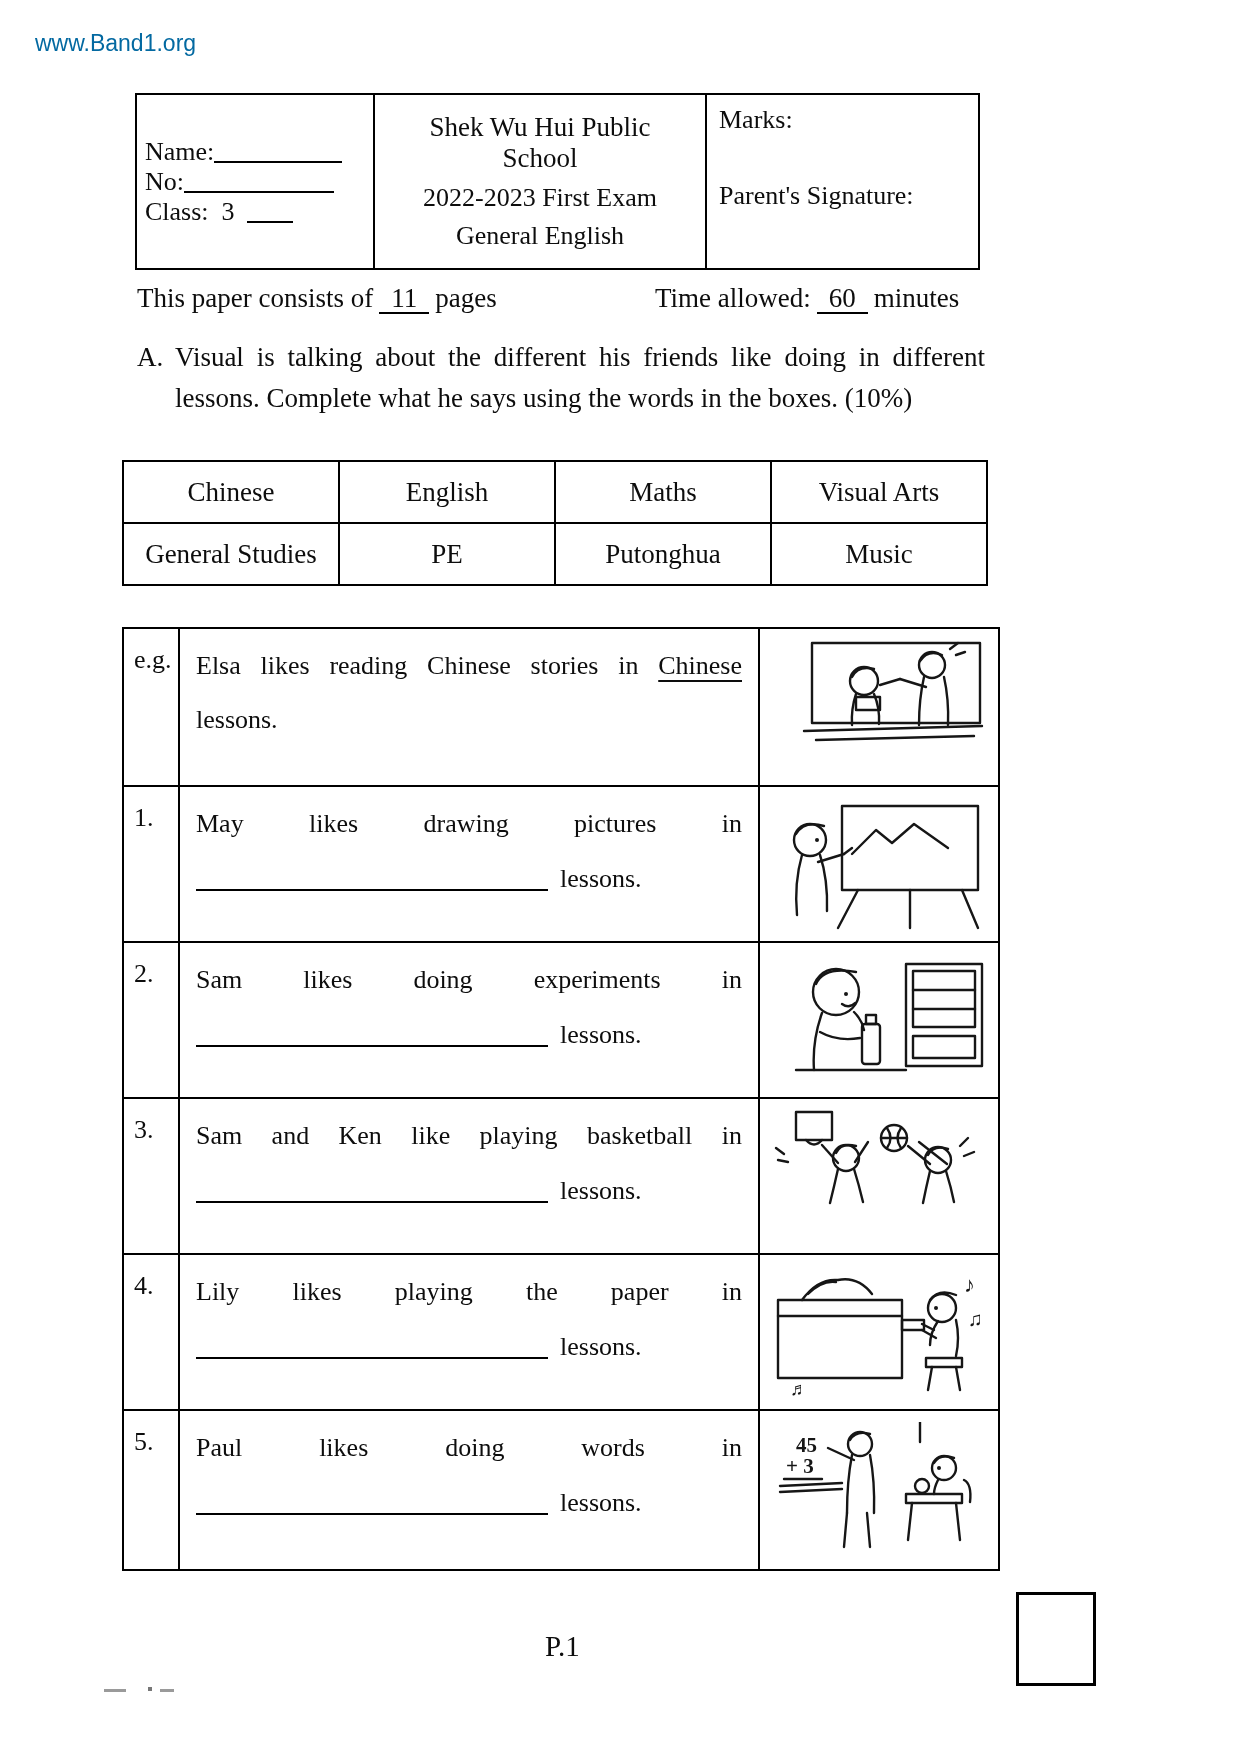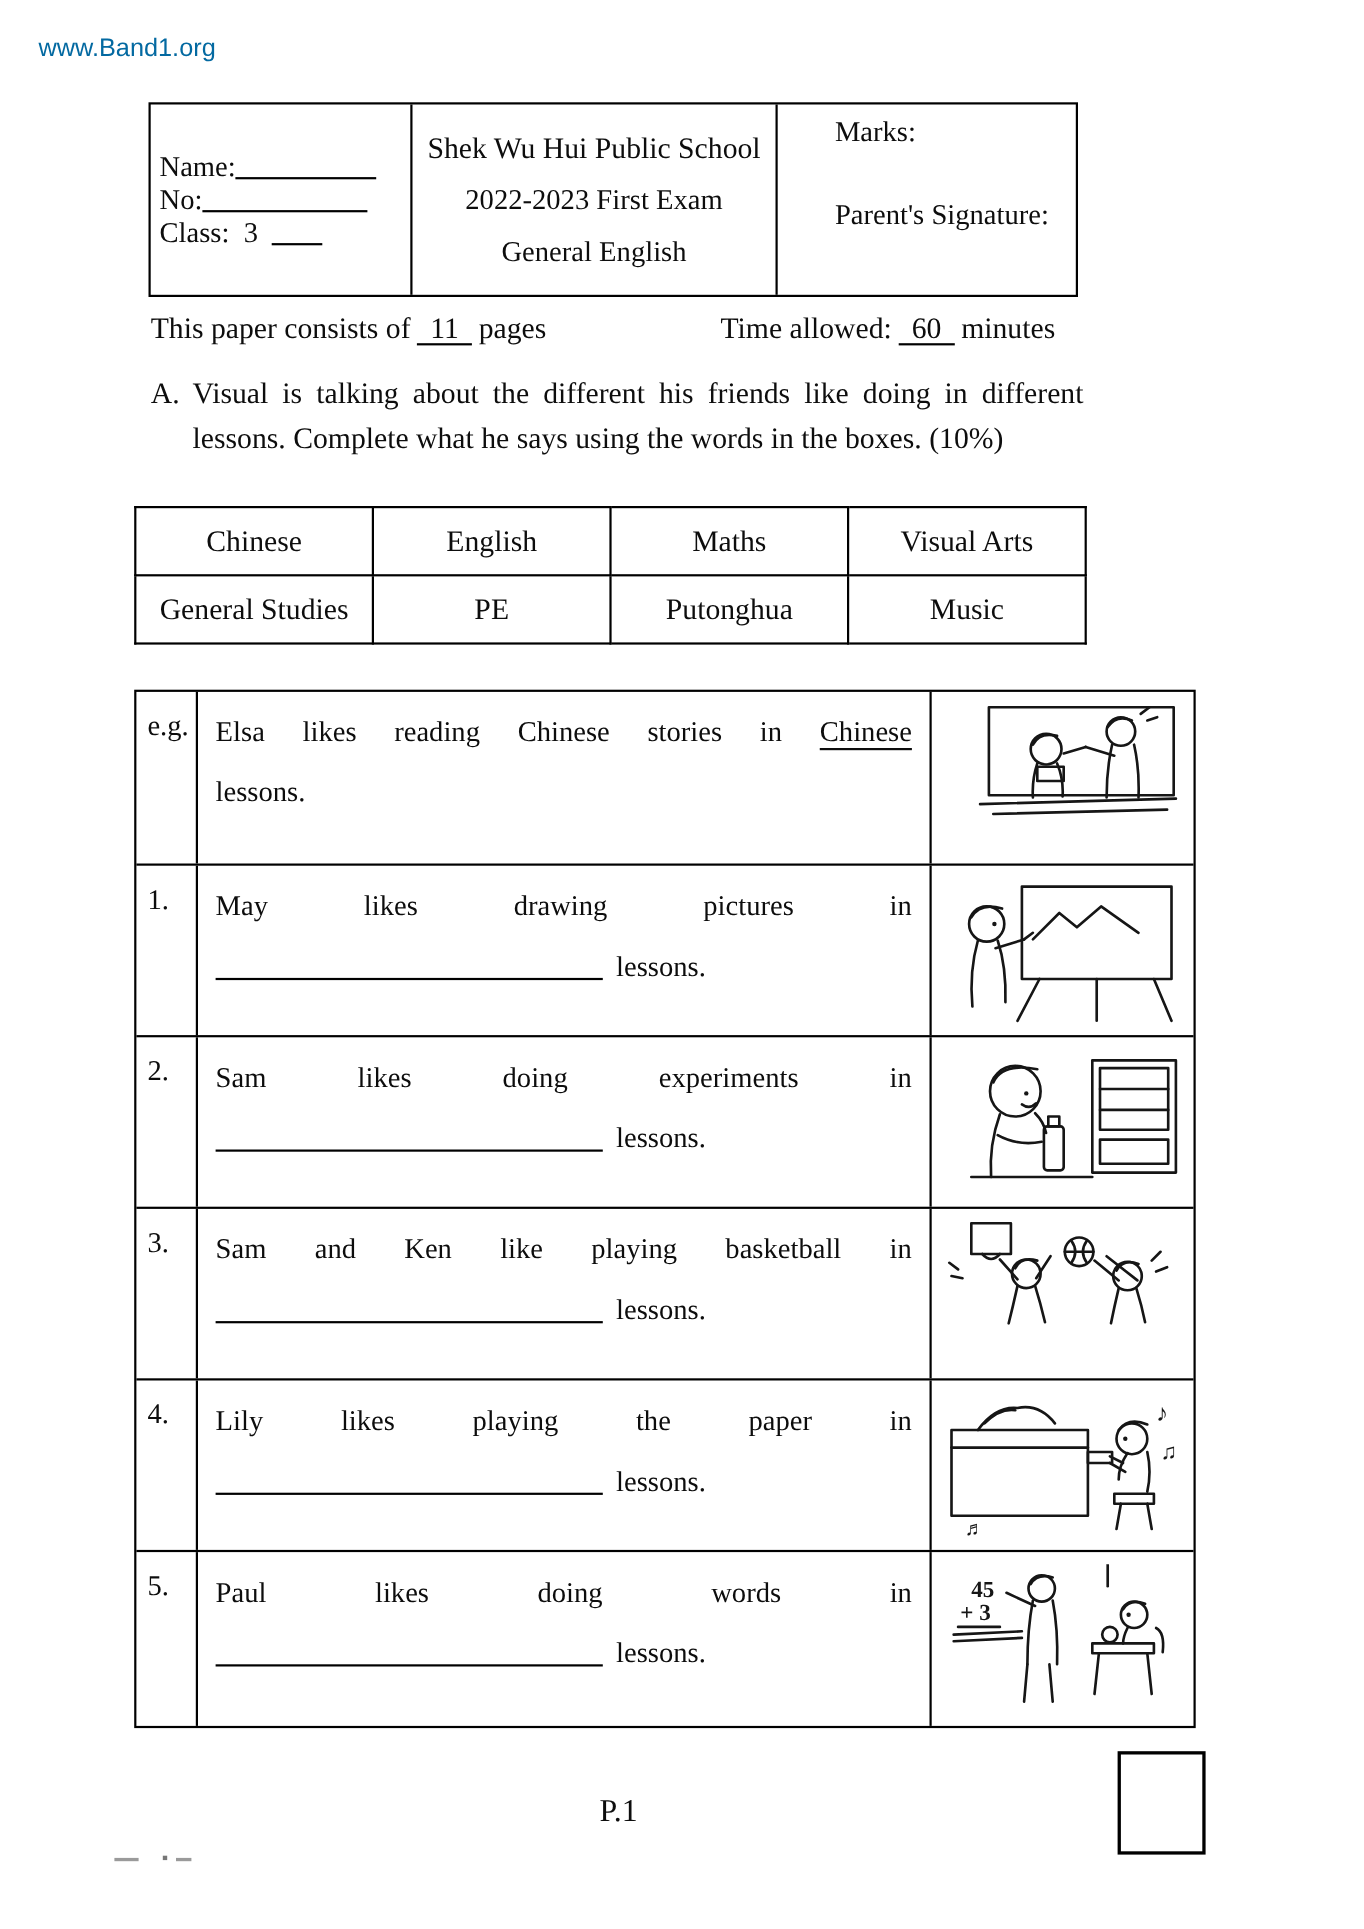--- a/index.html
+++ b/index.html
@@ -22,24 +22,24 @@
     display:flex;flex-direction:column;justify-content:center;
   }
   .f-line{white-space:nowrap;}
   .uline{display:inline-block;border-bottom:2.5px solid #000;height:22px;vertical-align:-3px;}
   .w130{width:128px;}
   .w150{width:150px;}
   .w46{width:46px;margin-left:12px;}
   .h-col2{
     width:332px;border-right:2.5px solid #000;box-sizing:border-box;
     text-align:center;font-size:26px;
-    display:flex;flex-direction:column;justify-content:space-evenly;padding:8px 0;
+    display:flex;flex-direction:column;justify-content:space-evenly;padding:8px 16px;
   }
   .school-name{font-size:27px;}
-  .h-col3{flex:1;padding:10px 12px;font-size:26px;box-sizing:border-box;margin-left:40px;}
+  .h-col3{flex:1;padding:10px 12px;font-size:26px;box-sizing:border-box;}
   .sig-label{margin-top:46px;}
   
   .meta-left{position:absolute;left:137px;top:283px;font-size:27px;}
   .meta-right{position:absolute;left:655px;top:283px;font-size:27px;}
   .uval{display:inline-block;border-bottom:2.5px solid #000;padding:0 12px;margin:0 6px;line-height:1.05;}
   
   .section-a{position:absolute;left:137px;top:342px;width:848px;font-size:27px;display:flex;}
   .sec-label{width:38px;flex:none;}
   .sec-text{flex:1;}
   .justify-line{display:flex;justify-content:space-between;margin-bottom:10px;}
@@ -47,21 +47,21 @@
   .word-box{
     position:absolute;left:122px;top:460px;width:866px;
     border-collapse:collapse;table-layout:fixed;
   }
   .word-box td{
     border:2.5px solid #000;height:58px;text-align:center;
     font-size:27px;font-family:"Liberation Serif",serif;
   }
   
   .exercise{
-    position:absolute;left:122px;top:627px;width:965px;
+    position:absolute;left:122px;top:627px;width:878px;
     border:2.5px solid #000;box-sizing:border-box;
   }
   .ex-row{display:flex;min-height:156px;border-top:2.5px solid #000;box-sizing:border-box;}
   .ex-row:first-child{border-top:none;}
   .ex-row:last-child{min-height:160px;}
   .ex-num{
     width:56px;flex:none;border-right:2px solid #000;box-sizing:border-box;
     padding:16px 0 0 10px;font-size:26px;
   }
   .ex-sent{

